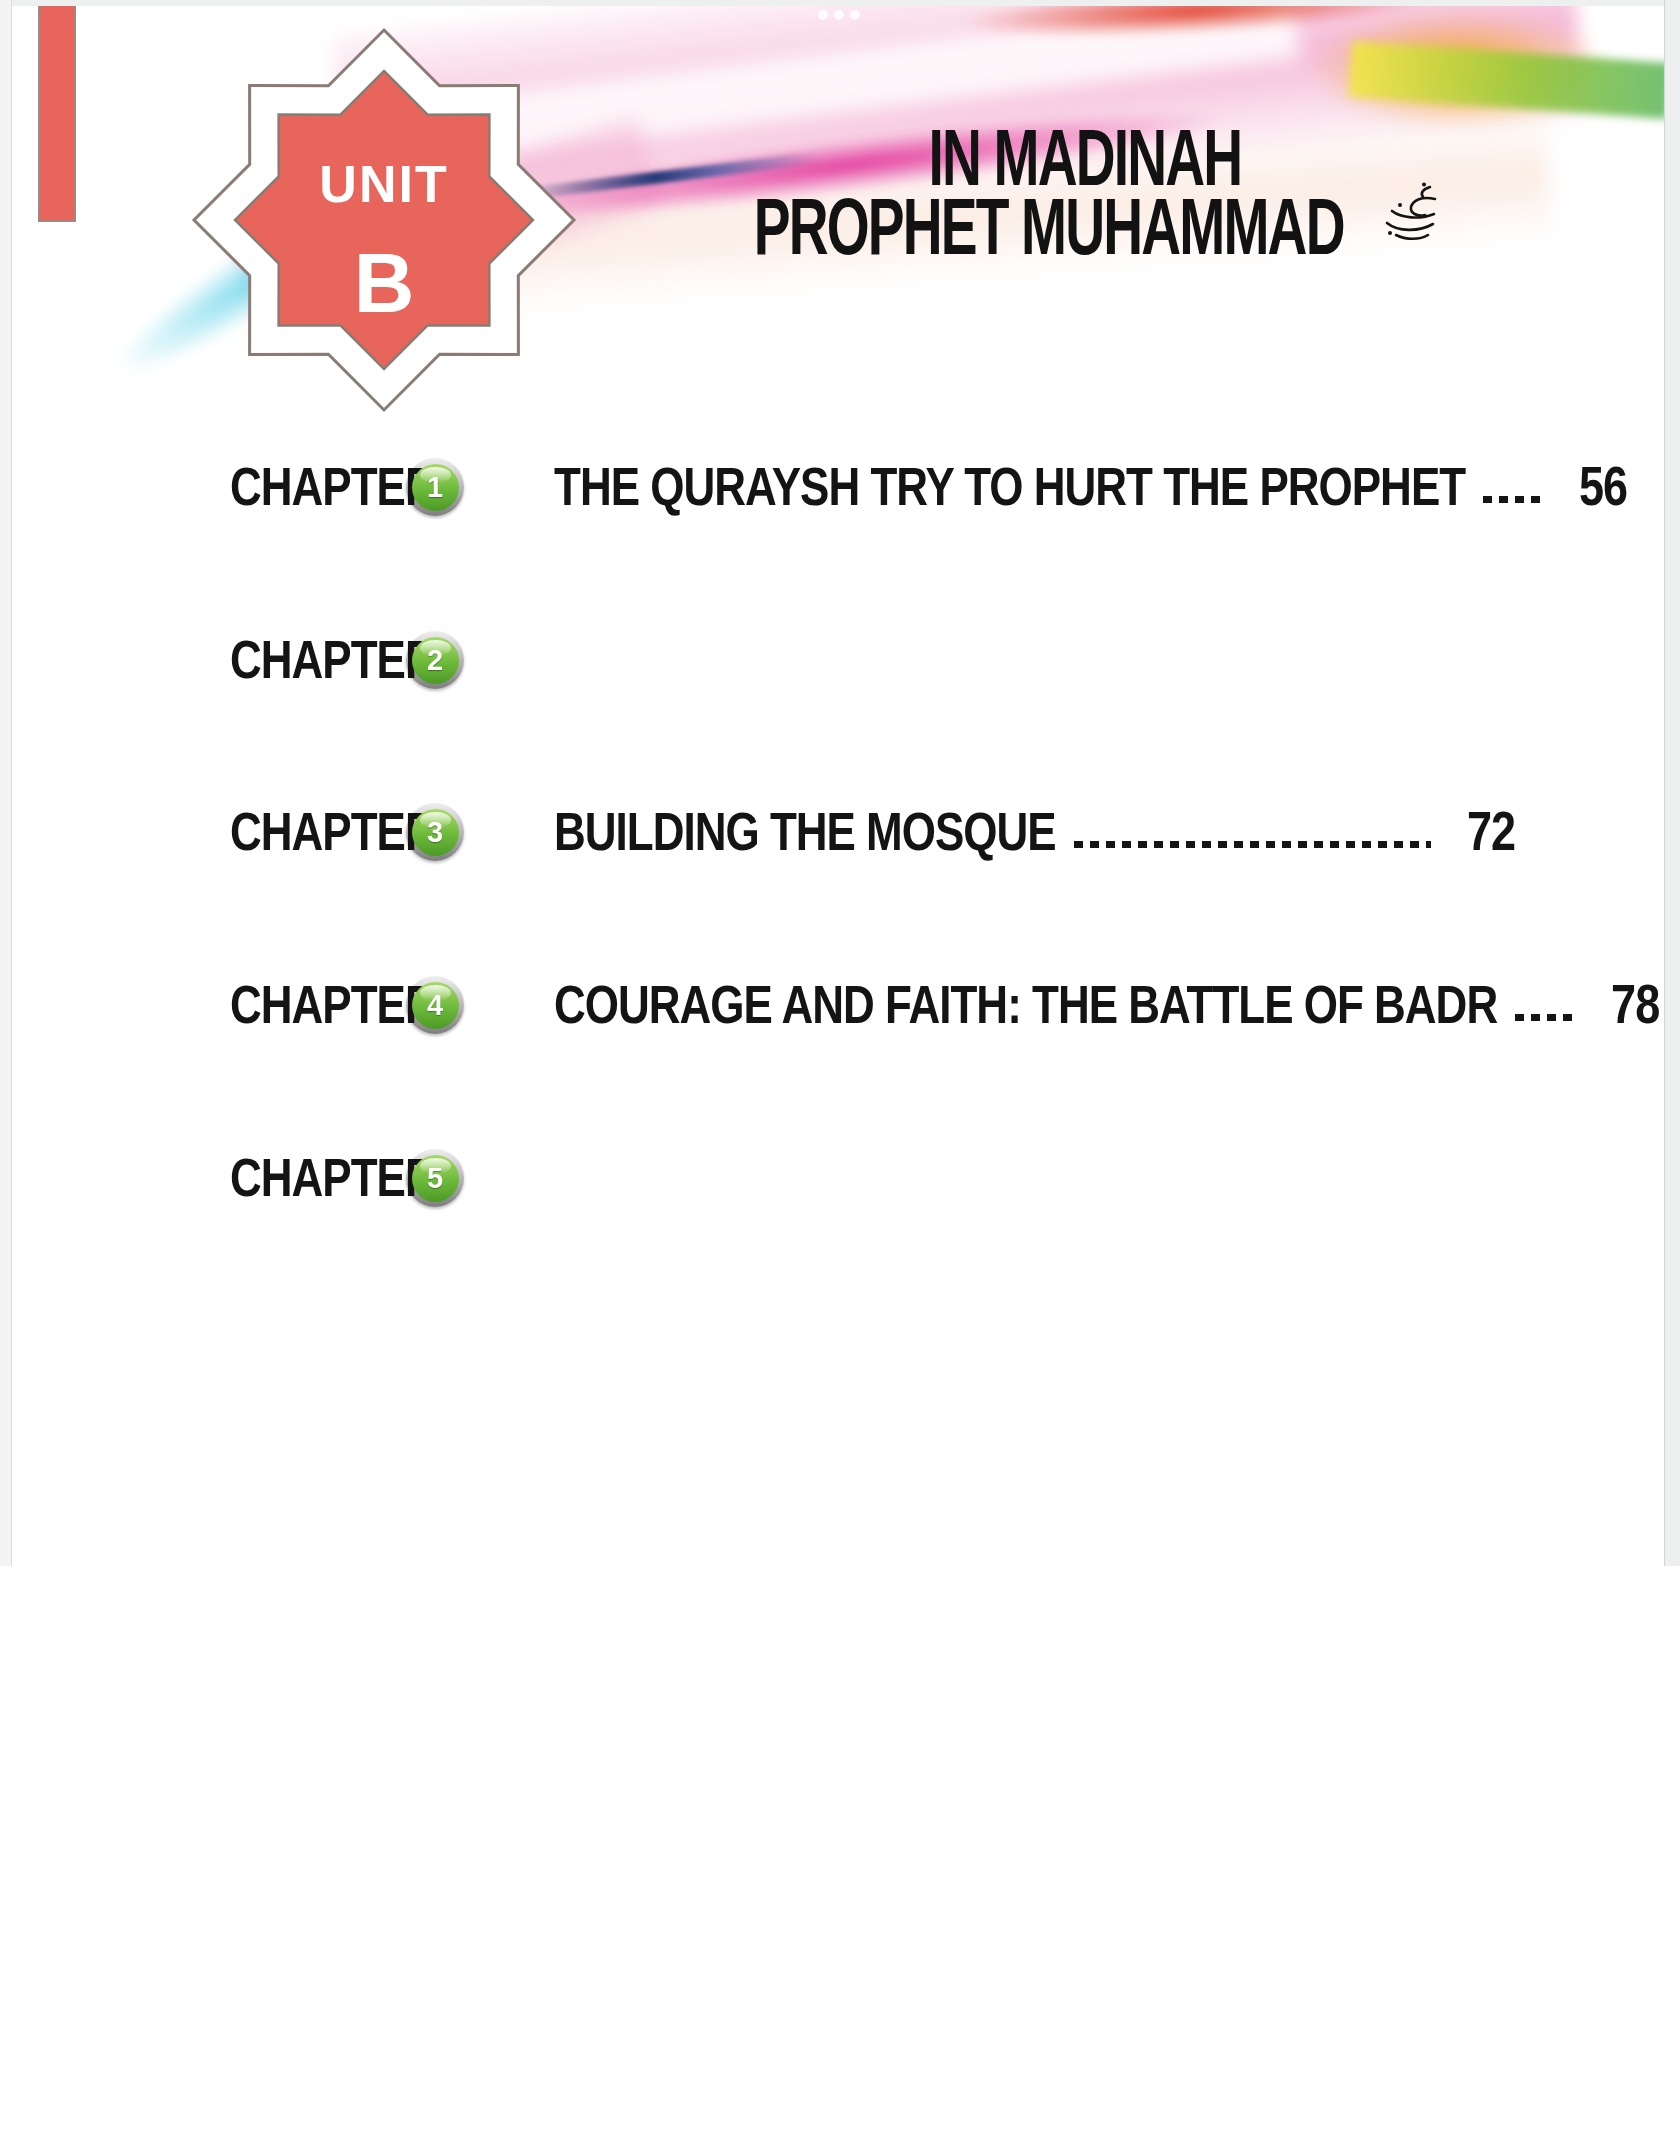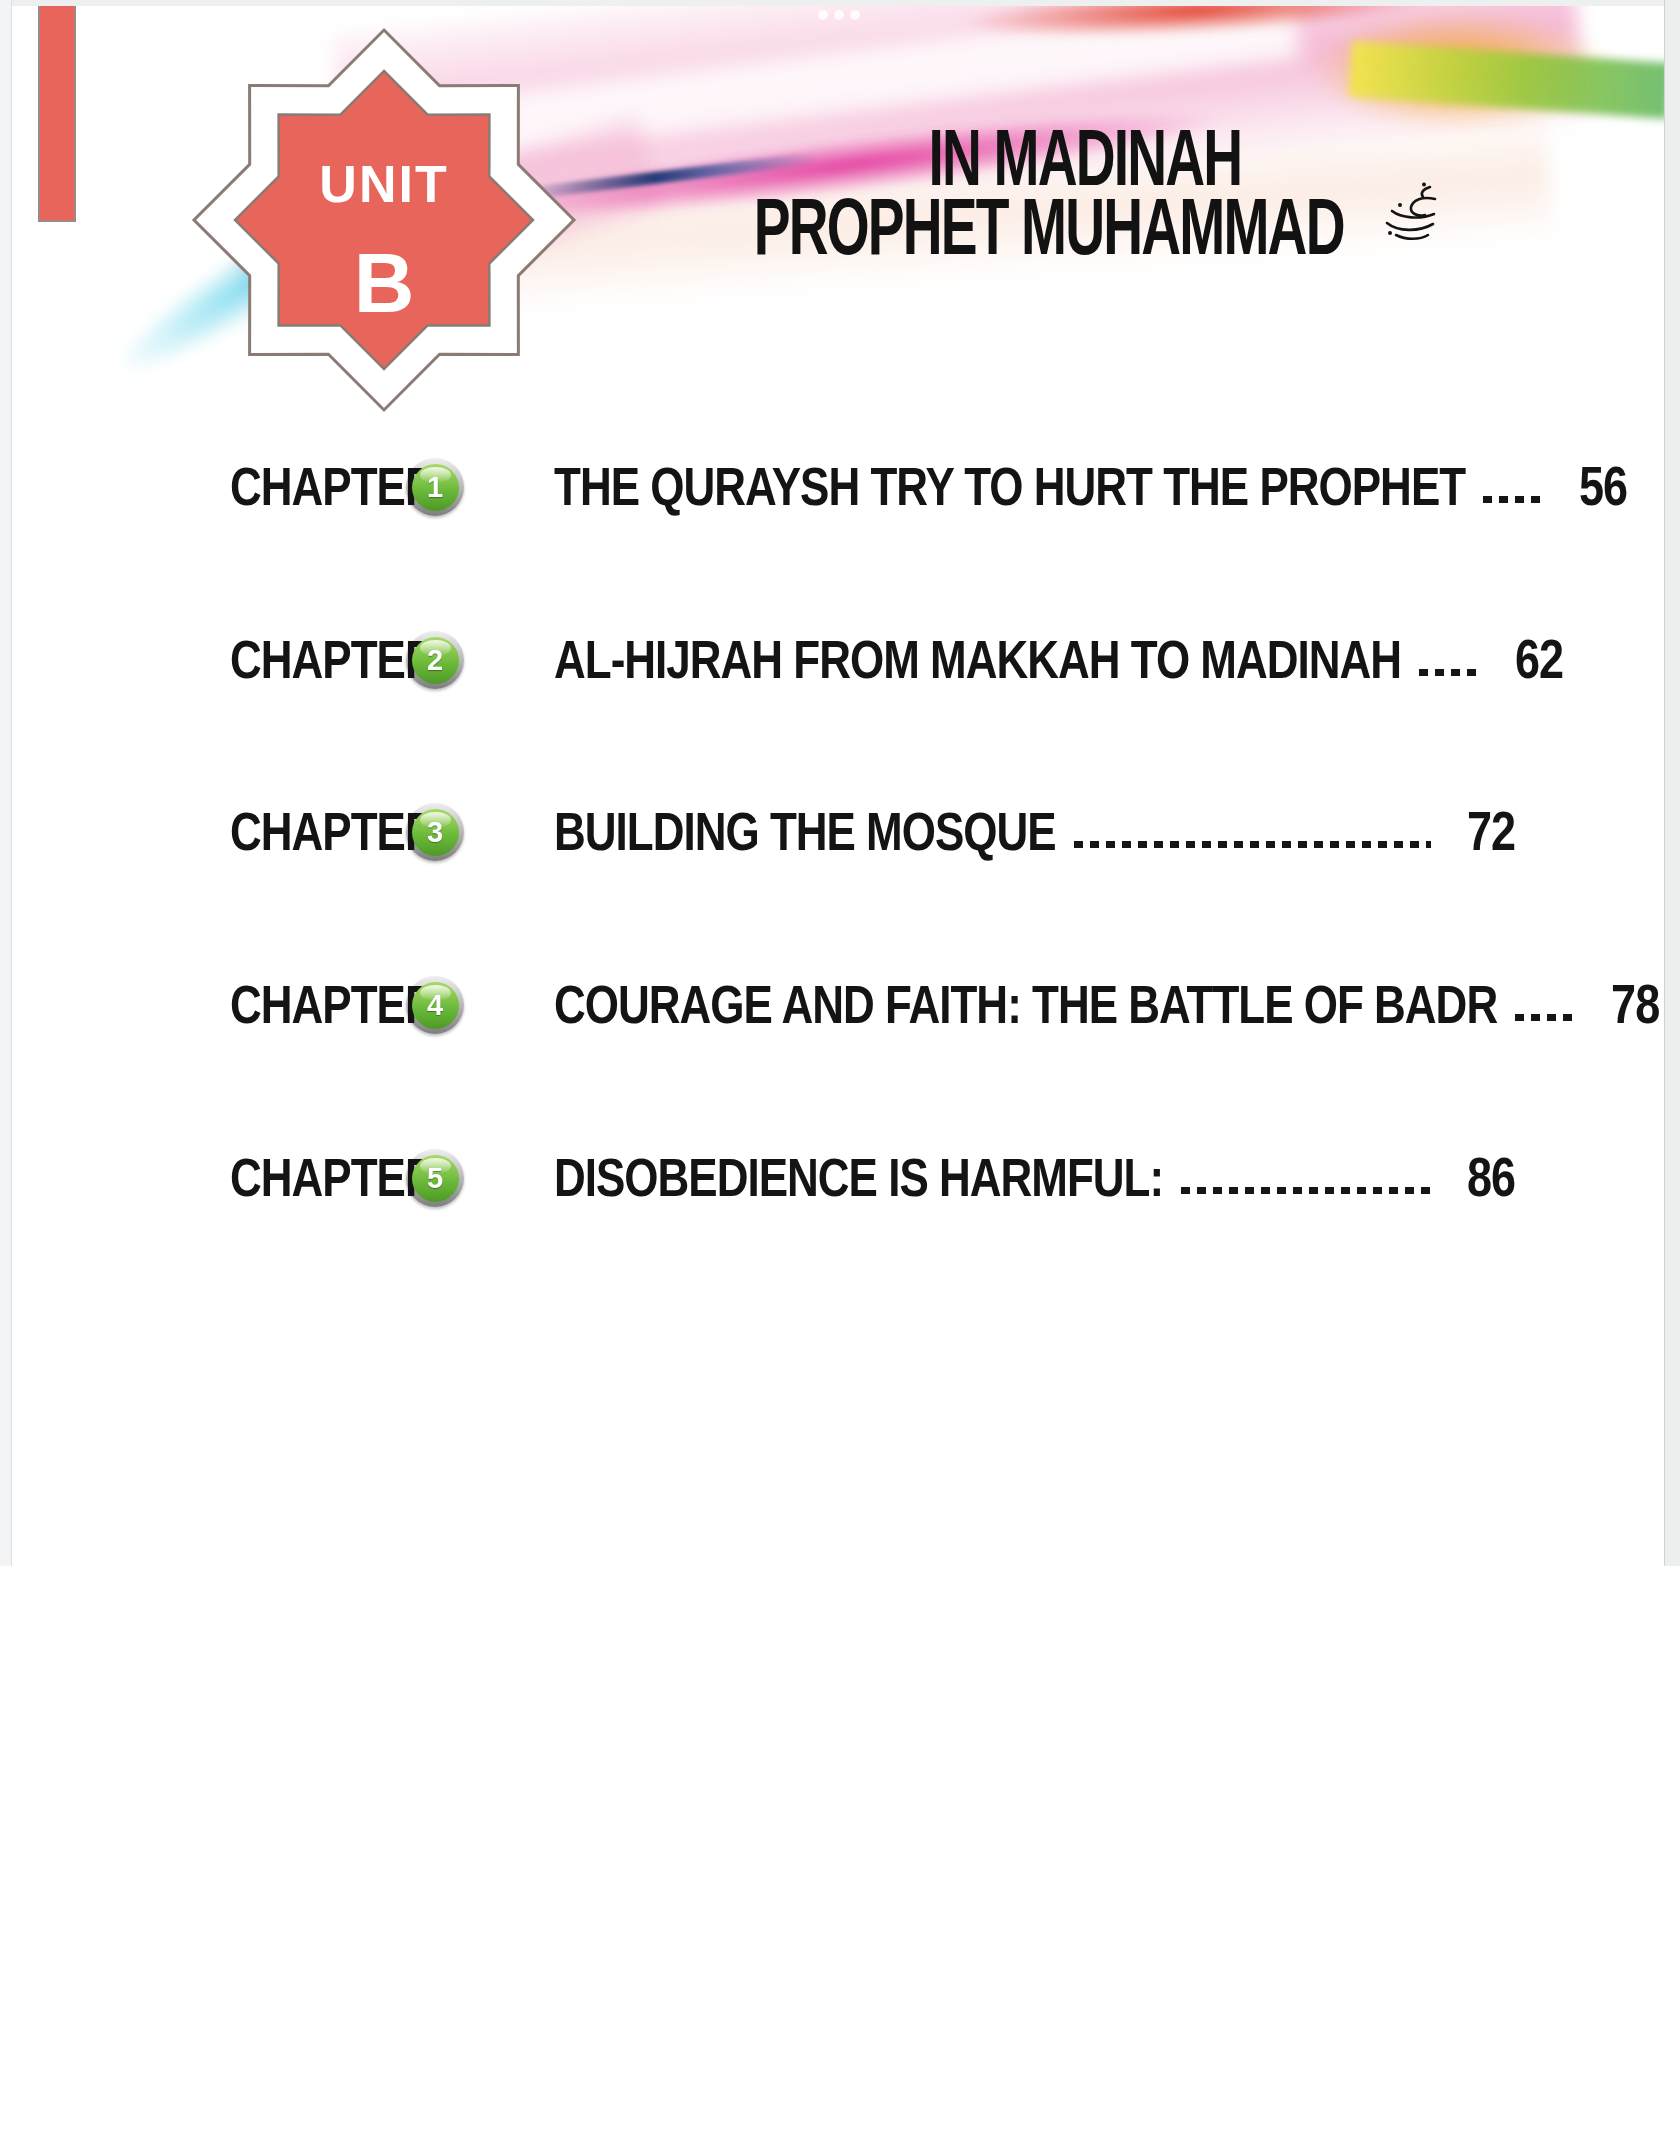--- a/index.html
+++ b/index.html
@@ -188,27 +188,20 @@
     <div class="chapter-label">
         <span class="tall lbl">CHAPTER</span>
       </div>
     <div class="badge-wrap">
         <div class="badge">
           <div class="badge-inner">
             <span class="badge-num">2</span>
           </div>
         </div>
       </div>
-    <div class="entry">
-        <div class="entry-line1">
-      <span class="tall ch-title">AL-HIJRAH FROM MAKKAH TO MADINAH</span>
-      <span class="dots"></span>
-      <span class="tall pageno">62</span>
-    </div>
-      </div>
   </div>
 
   <div class="row" style="top:797px">
     <div class="chapter-label">
         <span class="tall lbl">CHAPTER</span>
       </div>
     <div class="badge-wrap">
         <div class="badge">
           <div class="badge-inner">
             <span class="badge-num">3</span>
@@ -249,25 +242,20 @@
         <span class="tall lbl">CHAPTER</span>
       </div>
     <div class="badge-wrap">
         <div class="badge">
           <div class="badge-inner">
             <span class="badge-num">5</span>
           </div>
         </div>
       </div>
     <div class="entry">
-      <div class="entry-line1">
-        <span class="tall ch-title">DISOBEDIENCE IS HARMFUL:</span>
-        <span class="dots"></span>
-        <span class="tall pageno">86</span>
-      </div>
     </div>
   </div>
 
   <div class="footer-rule"></div>
 
   <div class="ribbon bottom-ribbon">
     <div class="rs b3"></div>
     <div class="rs b1"></div>
     <div class="rs b2"></div>
     <div class="rs b4"></div>

